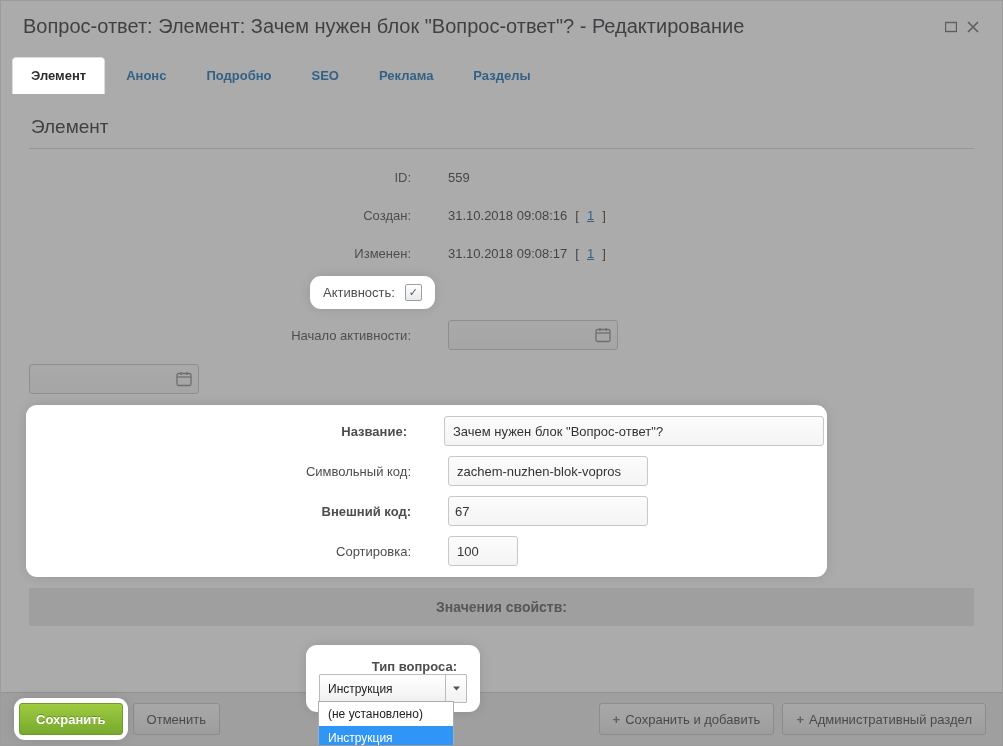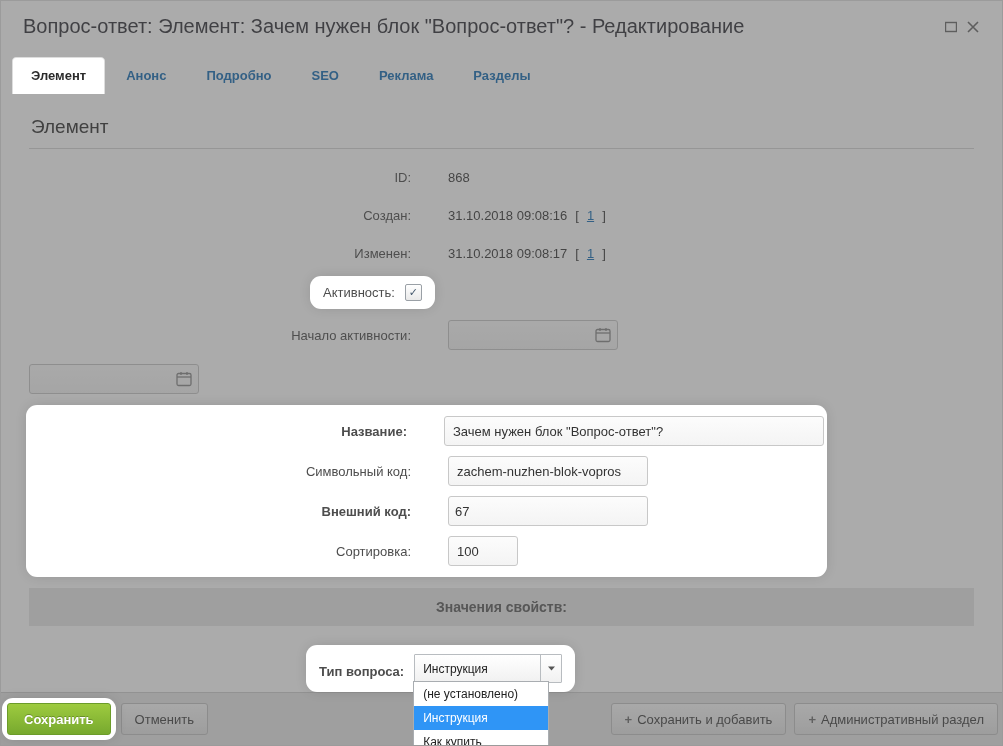--- a/index.html
+++ b/index.html
@@ -193,21 +193,21 @@
   }
   .dd-item.sel {
     background: #2f95f6;
     color: #fff;
   }
 
   
   .foot {
     position: absolute;
     left: 0; right: 0; bottom: 0;
-    padding: 8px 4px;
+    padding: 8px 16px;
     background: #e8e8e8;
     border-top: 1px solid #cfcfcf;
     display: flex;
     align-items: center;
     gap: 8px;
   }
   .btn {
     height: 30px;
     padding: 0 13px;
     border: 1px solid #c3c3c3;
@@ -260,21 +260,21 @@
     <div class="tab">SEO</div>
     <div class="tab">Реклама</div>
     <div class="tab">Разделы</div>
   </div>
 
   <div class="content">
     <div class="section-title">Элемент</div>
 
     <div class="row">
       <div class="lbl">ID:</div>
-      <div class="val">868</div>
+      <div class="val">559</div>
     </div>
 
     <div class="row">
       <div class="lbl">Создан:</div>
       <div class="val">
         <span>31.10.2018 09:08:16</span>
         <span>[</span>
           <span class="lnk">1</span>
           <span>]</span>
       </div>
@@ -351,21 +351,21 @@
         <div class="lbl">Сортировка:</div>
         <div class="val">
           <input type="text" style="width: 70px;" value="100">
         </div>
       </div>
     </div>
 
     <div class="band">Значения свойств:</div>
 
     <div class="row" style="align-items:flex-start;">
-      <span class="hl" style="display:flex;align-items:center;padding:6px 10px;margin-left:280px;">
+      <span class="hl" style="display:flex;align-items:flex-end;padding:6px 10px;margin-left:280px;flex-direction:column;">
         <span class="lbl bold" style="width:auto;padding-right:10px;padding-top:5px;">Тип вопроса:</span>
         <span style="position:relative;display:inline-block;">
           <span class="select">
             <span>Инструкция</span>
             <span class="arrow">
               <svg width="9" height="9" viewBox="0 0 9 9">
                   <path d="M1 2.5 L4.5 6.5 L8 2.5 Z" fill="#555"></path>
                 </svg>
             </span>
           </span>

